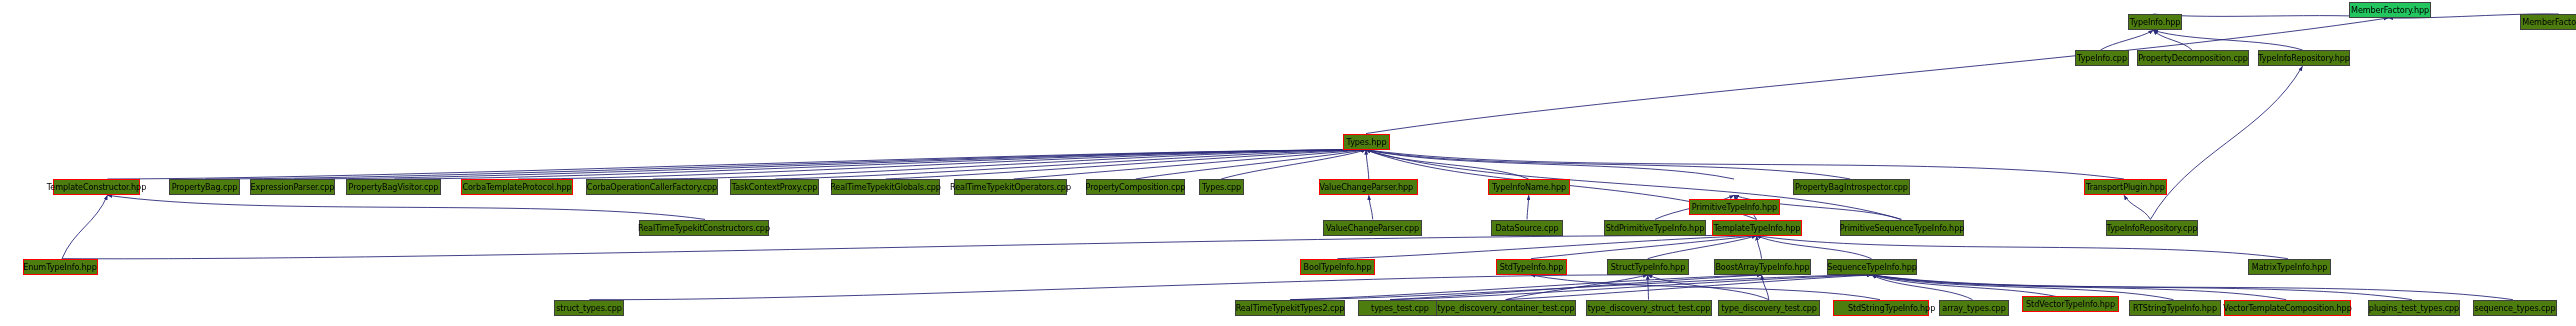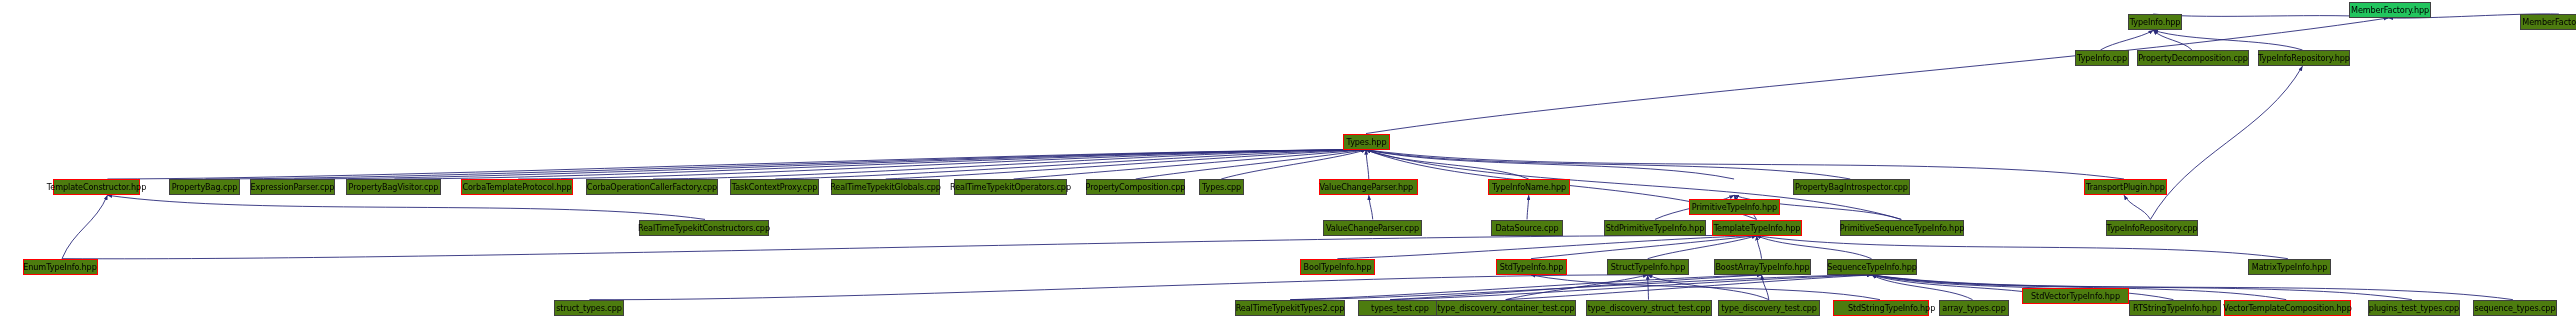--- a/index.html
+++ b/index.html
@@ -232,21 +232,21 @@
       </div>
       <div class="node" style="left: 1718px; top: 300px; width: 102px;">
         <span class="node-label">type_discovery_test.cpp</span>
       </div>
       <div class="node red" style="left: 1833px; top: 300px; width: 96px; padding-left: 25px;">
         <span class="node-label">StdStringTypeInfo.hpp</span>
       </div>
       <div class="node" style="left: 1939px; top: 300px; width: 70px;">
         <span class="node-label">array_types.cpp</span>
       </div>
-      <div class="node red" style="left: 2022px; top: 288px; width: 107px;">
+      <div class="node red" style="left: 2022px; top: 296px; width: 97px;">
         <span class="node-label">StdVectorTypeInfo.hpp</span>
       </div>
       <div class="node" style="left: 2129px; top: 300px; width: 92px;">
         <span class="node-label">RTStringTypeInfo.hpp</span>
       </div>
       <div class="node red" style="left: 2224px; top: 300px; width: 127px;">
         <span class="node-label">VectorTemplateComposition.hpp</span>
       </div>
       <div class="node" style="left: 2368px; top: 300px; width: 92px;">
         <span class="node-label">plugins_test_types.cpp</span>

